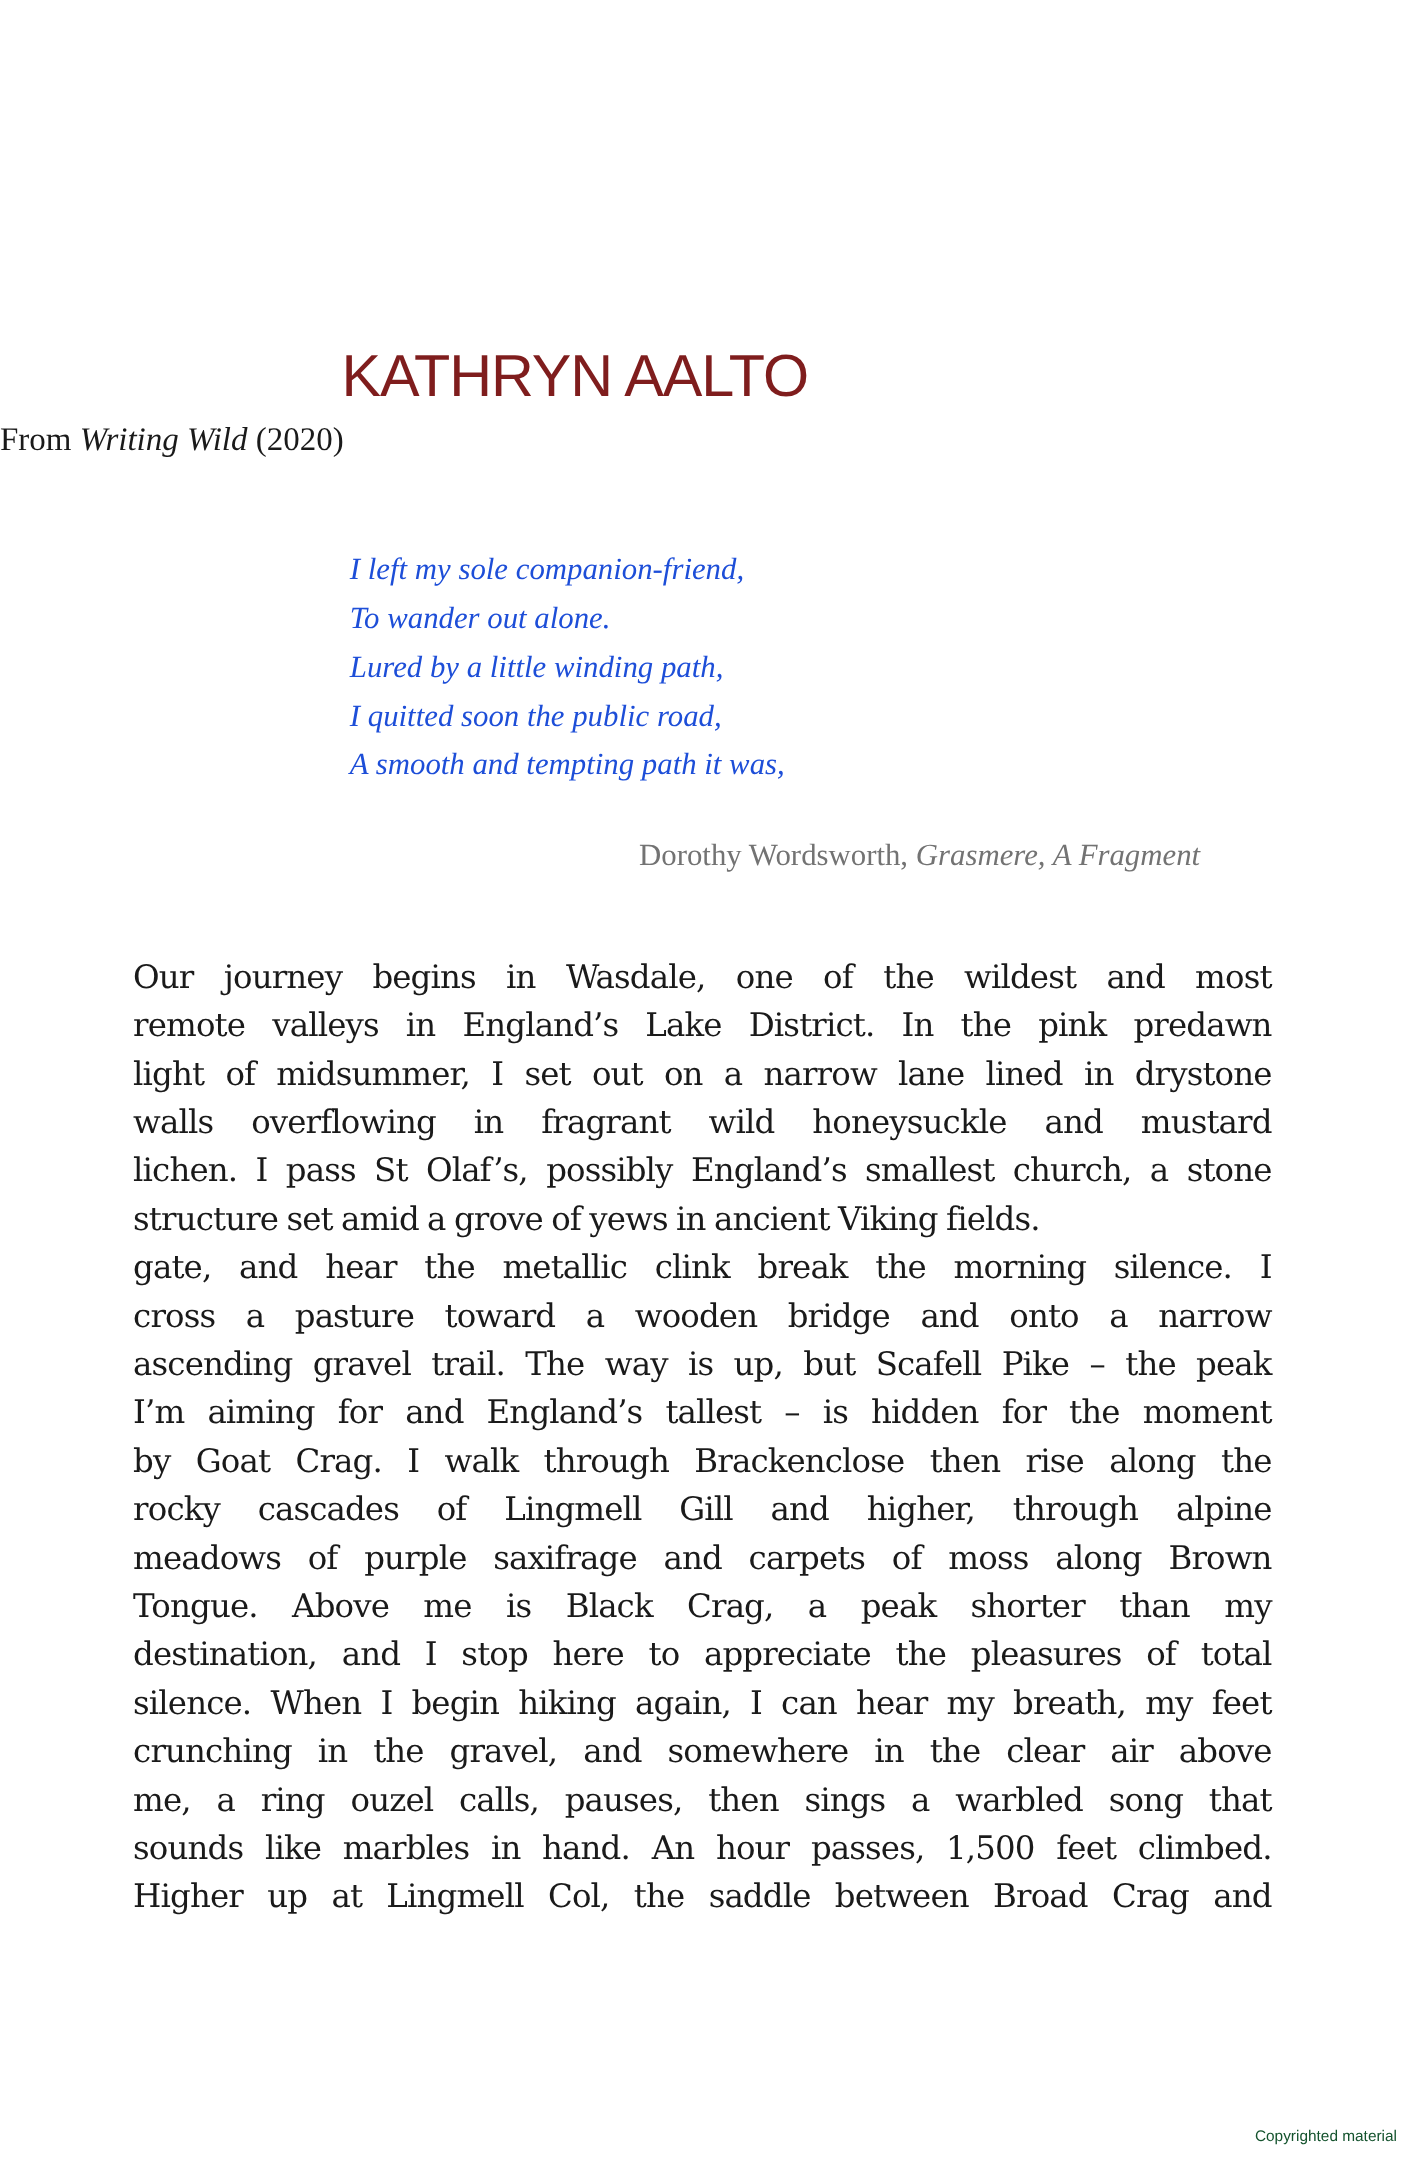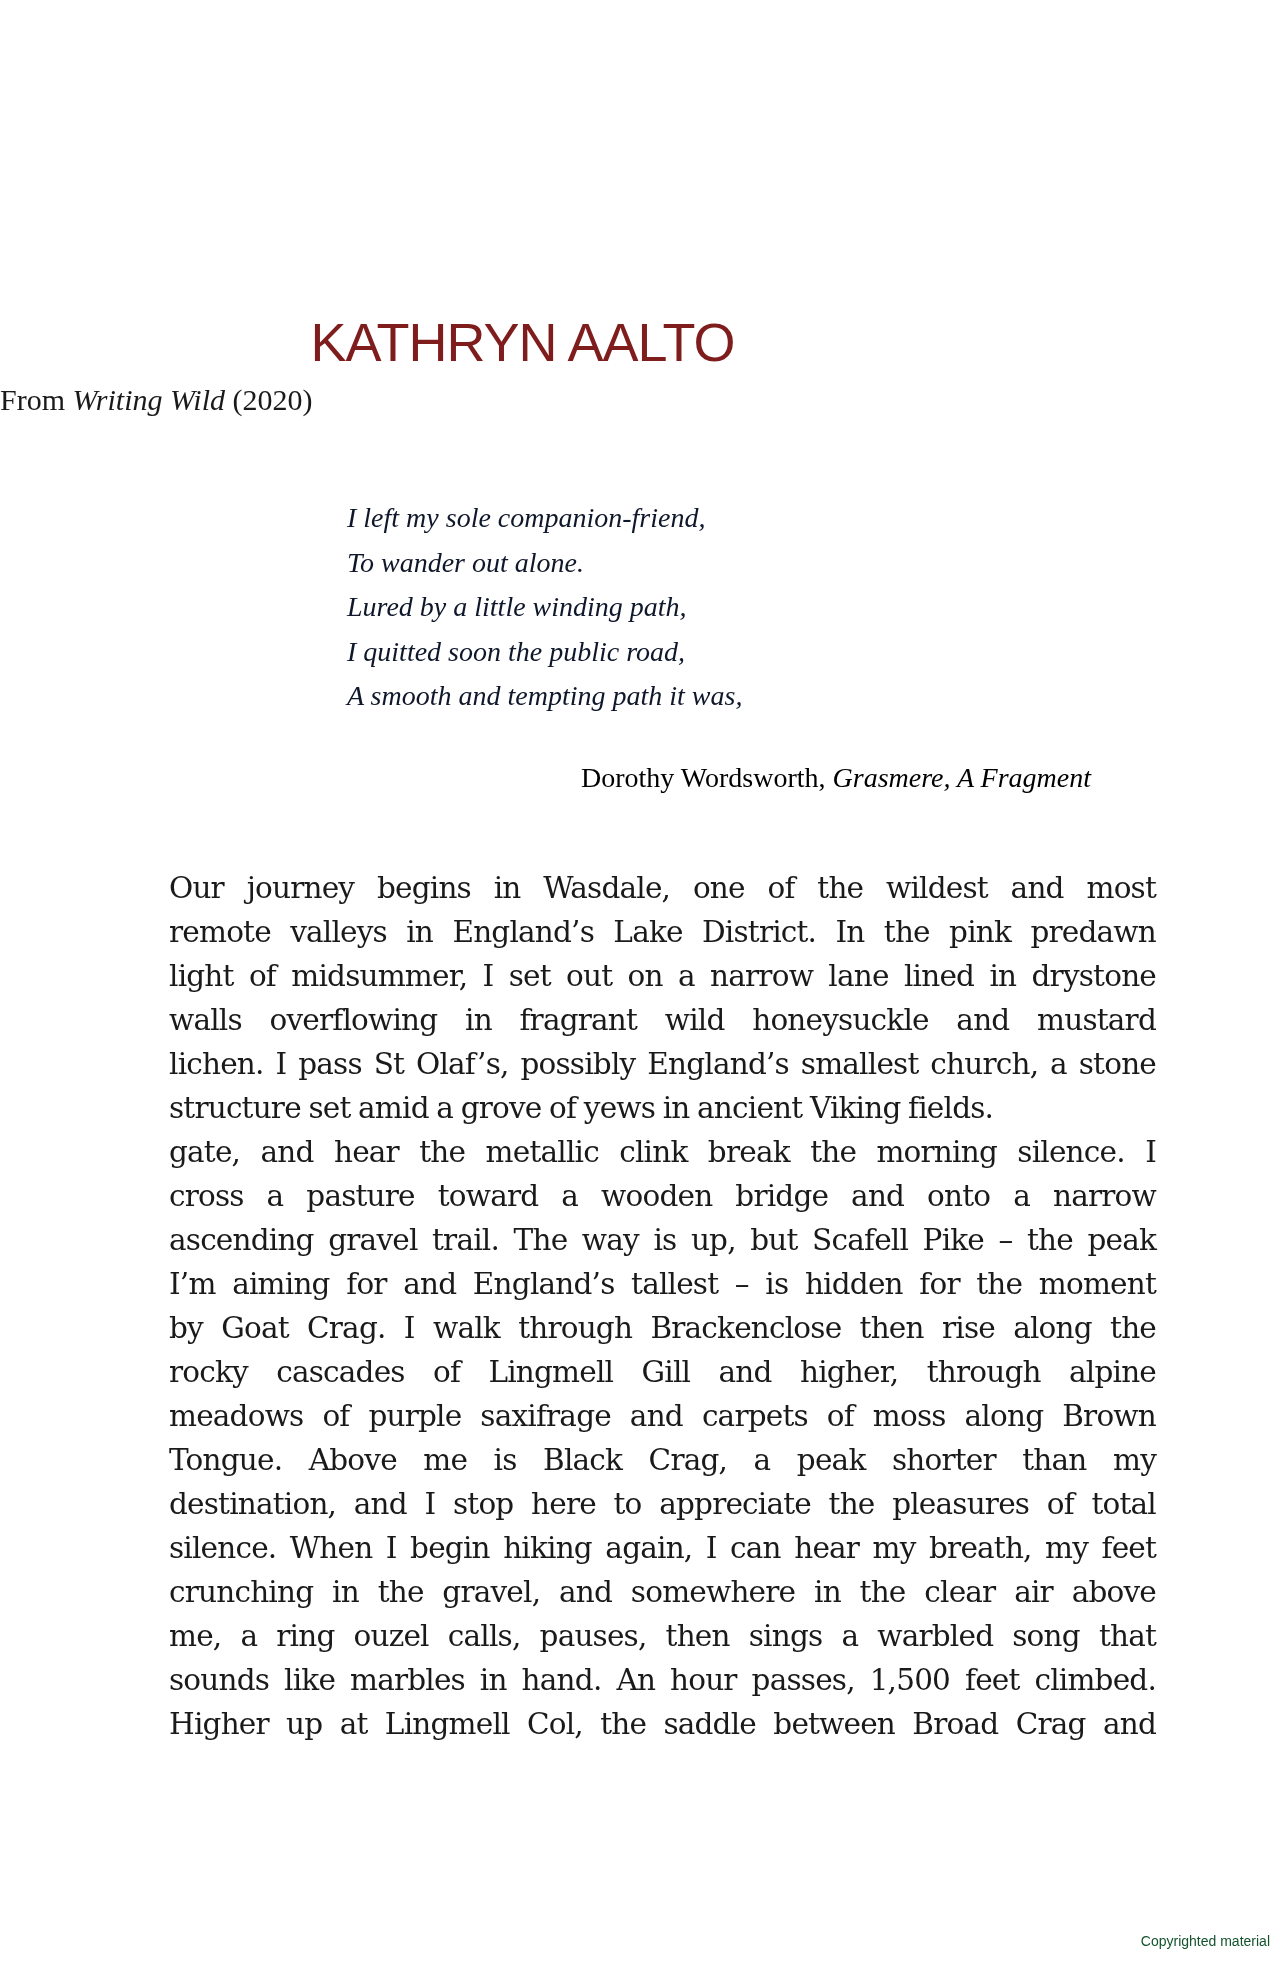--- a/index.html
+++ b/index.html
@@ -47,34 +47,33 @@
     .source .title-italic { font-style: italic; }
     .epigraph {
       position: absolute;
       top: 496px;
       left: 318px;
       width: 780px;
       font-family: "Liberation Serif", serif;
       font-style: italic;
       font-size: 28px;
       line-height: 44.5px;
-      color: #0f172a;
-      margin-left: 29px;
+      color: #1d4ed8;
     }
     .epigraph .verse-line { display: block; white-space: nowrap; }
     .attribution {
       position: absolute;
       top: 758px;
       left: 318px;
       width: 773px;
       text-align: right;
       font-family: "Liberation Serif", serif;
       font-size: 28px;
       line-height: 40px;
-      color: #000000;
+      color: #737373;
       white-space: nowrap;
     }
     .attribution .work-title { font-style: italic; }
     .body-text {
       position: absolute;
       top: 866px;
       left: 121px;
       width: 1035px;
       font-family: "DejaVu Serif", serif;
       font-size: 29.5px;
@@ -83,21 +82,20 @@
       word-spacing: -1px;
       color: #1a1a1a;
     }
     .body-text .line {
       display: block;
       text-align: justify;
       text-align-last: justify;
       white-space: nowrap;
       height: 44px;
       overflow: visible;
-      margin-left: 48px;
     }
     .body-text .line.last {
       text-align-last: left;
     }
     .body-text .line.indent {
       text-indent: 36px;
     }
     .copyright {
       position: absolute;
       right: 10px;

